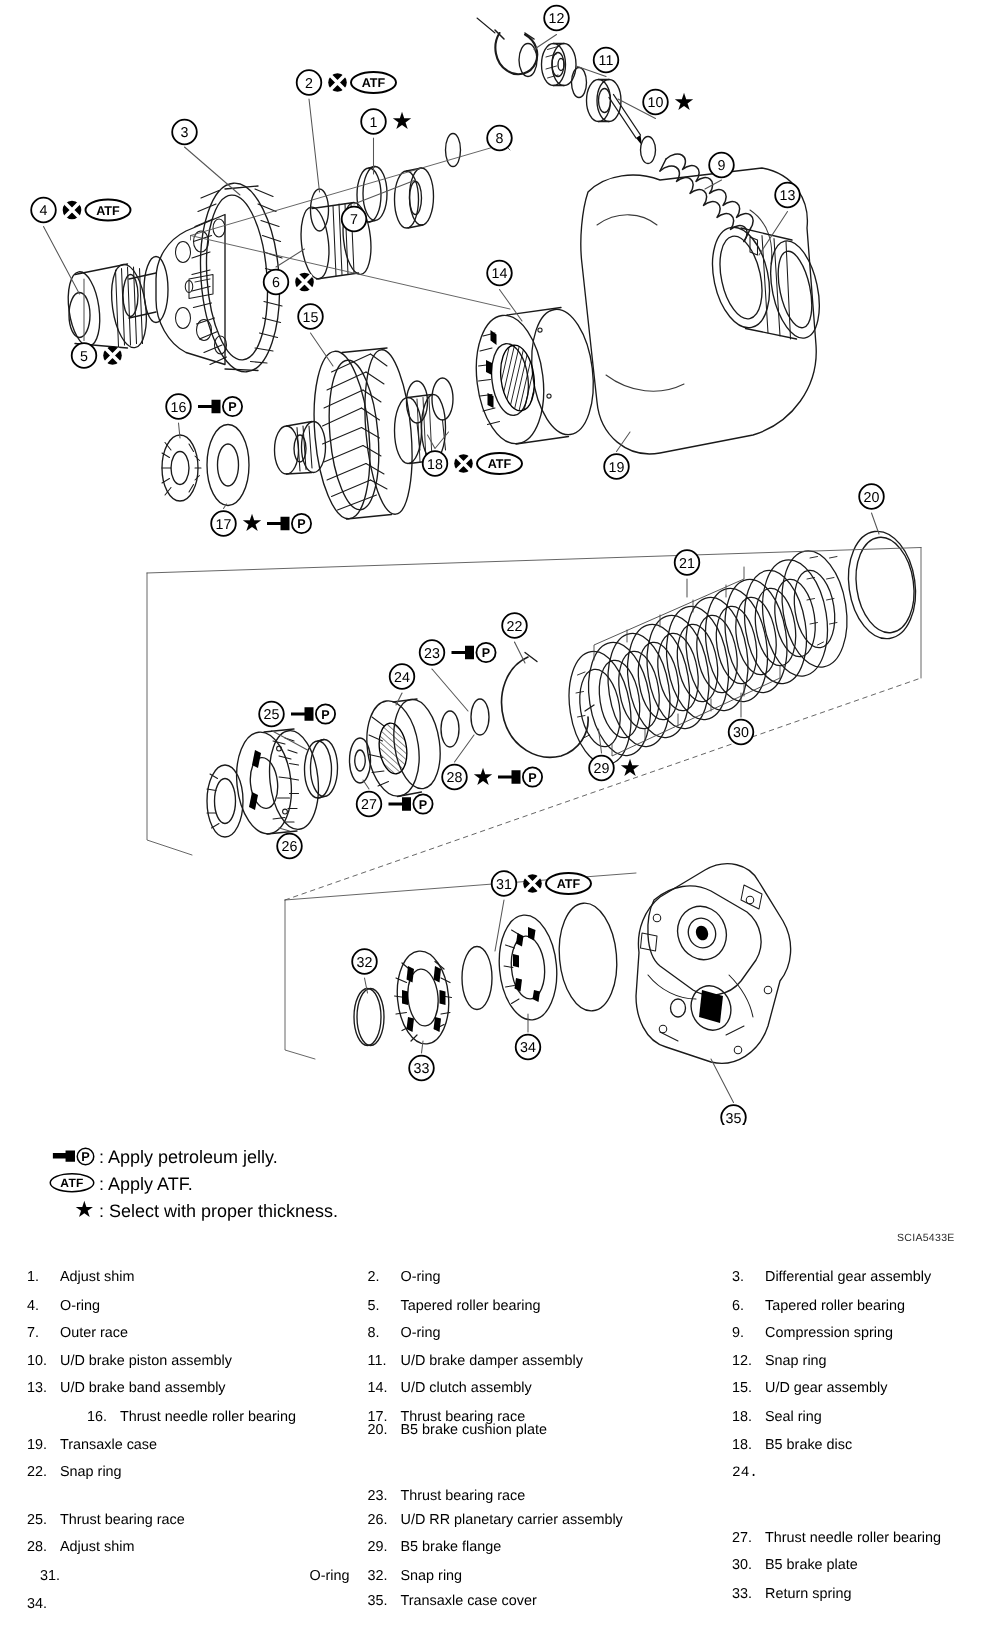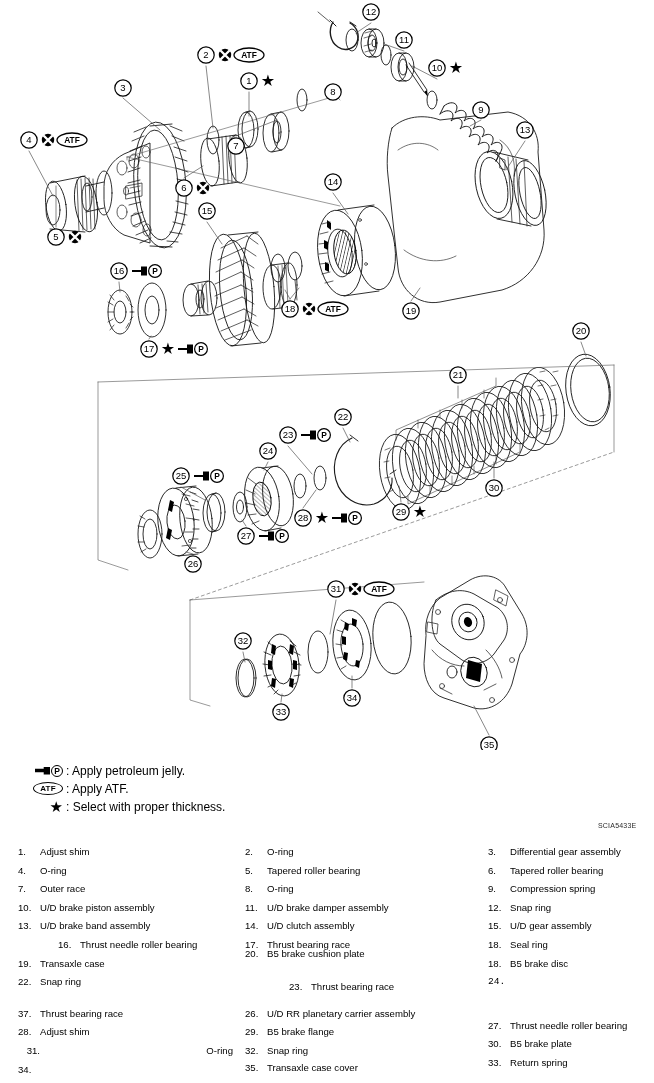--- a/index.html
+++ b/index.html
@@ -878,21 +878,21 @@
       </div>
       <div class="part-item" style="top: 111.6px; width: 100%;">
         <span class="part-num">19.</span>
         <span class="part-label">Transaxle case</span>
       </div>
       <div class="part-item" style="top: 130.2px; width: 100%;">
         <span class="part-num">22.</span>
         <span class="part-label">Snap ring</span>
       </div>
       <div class="part-item" style="top: 161.8px; width: 100%;">
-        <span class="part-num">37.</span>
+        <span class="part-num">25.</span>
         <span class="part-label">Thrust bearing race</span>
       </div>
       <div class="part-item" style="top: 180.4px; width: 100%;">
         <span class="part-num">28.</span>
         <span class="part-label">Adjust shim</span>
       </div>
       <div class="part-item" style="top: 199px; width: 100%; text-align: right;">
         <span class="part-num">31.</span>
         <span class="part-label">O-ring</span>
       </div>
@@ -923,21 +923,21 @@
         <span class="part-label">U/D clutch assembly</span>
       </div>
       <div class="part-item" style="top: 93px; width: 100%;">
         <span class="part-num">17.</span>
         <span class="part-label">Thrust bearing race</span>
       </div>
       <div class="part-item" style="top: 102px; width: 100%;">
         <span class="part-num">20.</span>
         <span class="part-label">B5 brake cushion plate</span>
       </div>
-      <div class="part-item" style="top: 135px; width: 100%; margin-left: 44px;">
+      <div class="part-item" style="top: 146px; width: 100%;">
         <span class="part-num">23.</span>
         <span class="part-label">Thrust bearing race</span>
       </div>
       <div class="part-item" style="top: 161.8px; width: 100%;">
         <span class="part-num">26.</span>
         <span class="part-label">U/D RR planetary carrier assembly</span>
       </div>
       <div class="part-item" style="top: 180.4px; width: 100%;">
         <span class="part-num">29.</span>
         <span class="part-label">B5 brake flange</span>

